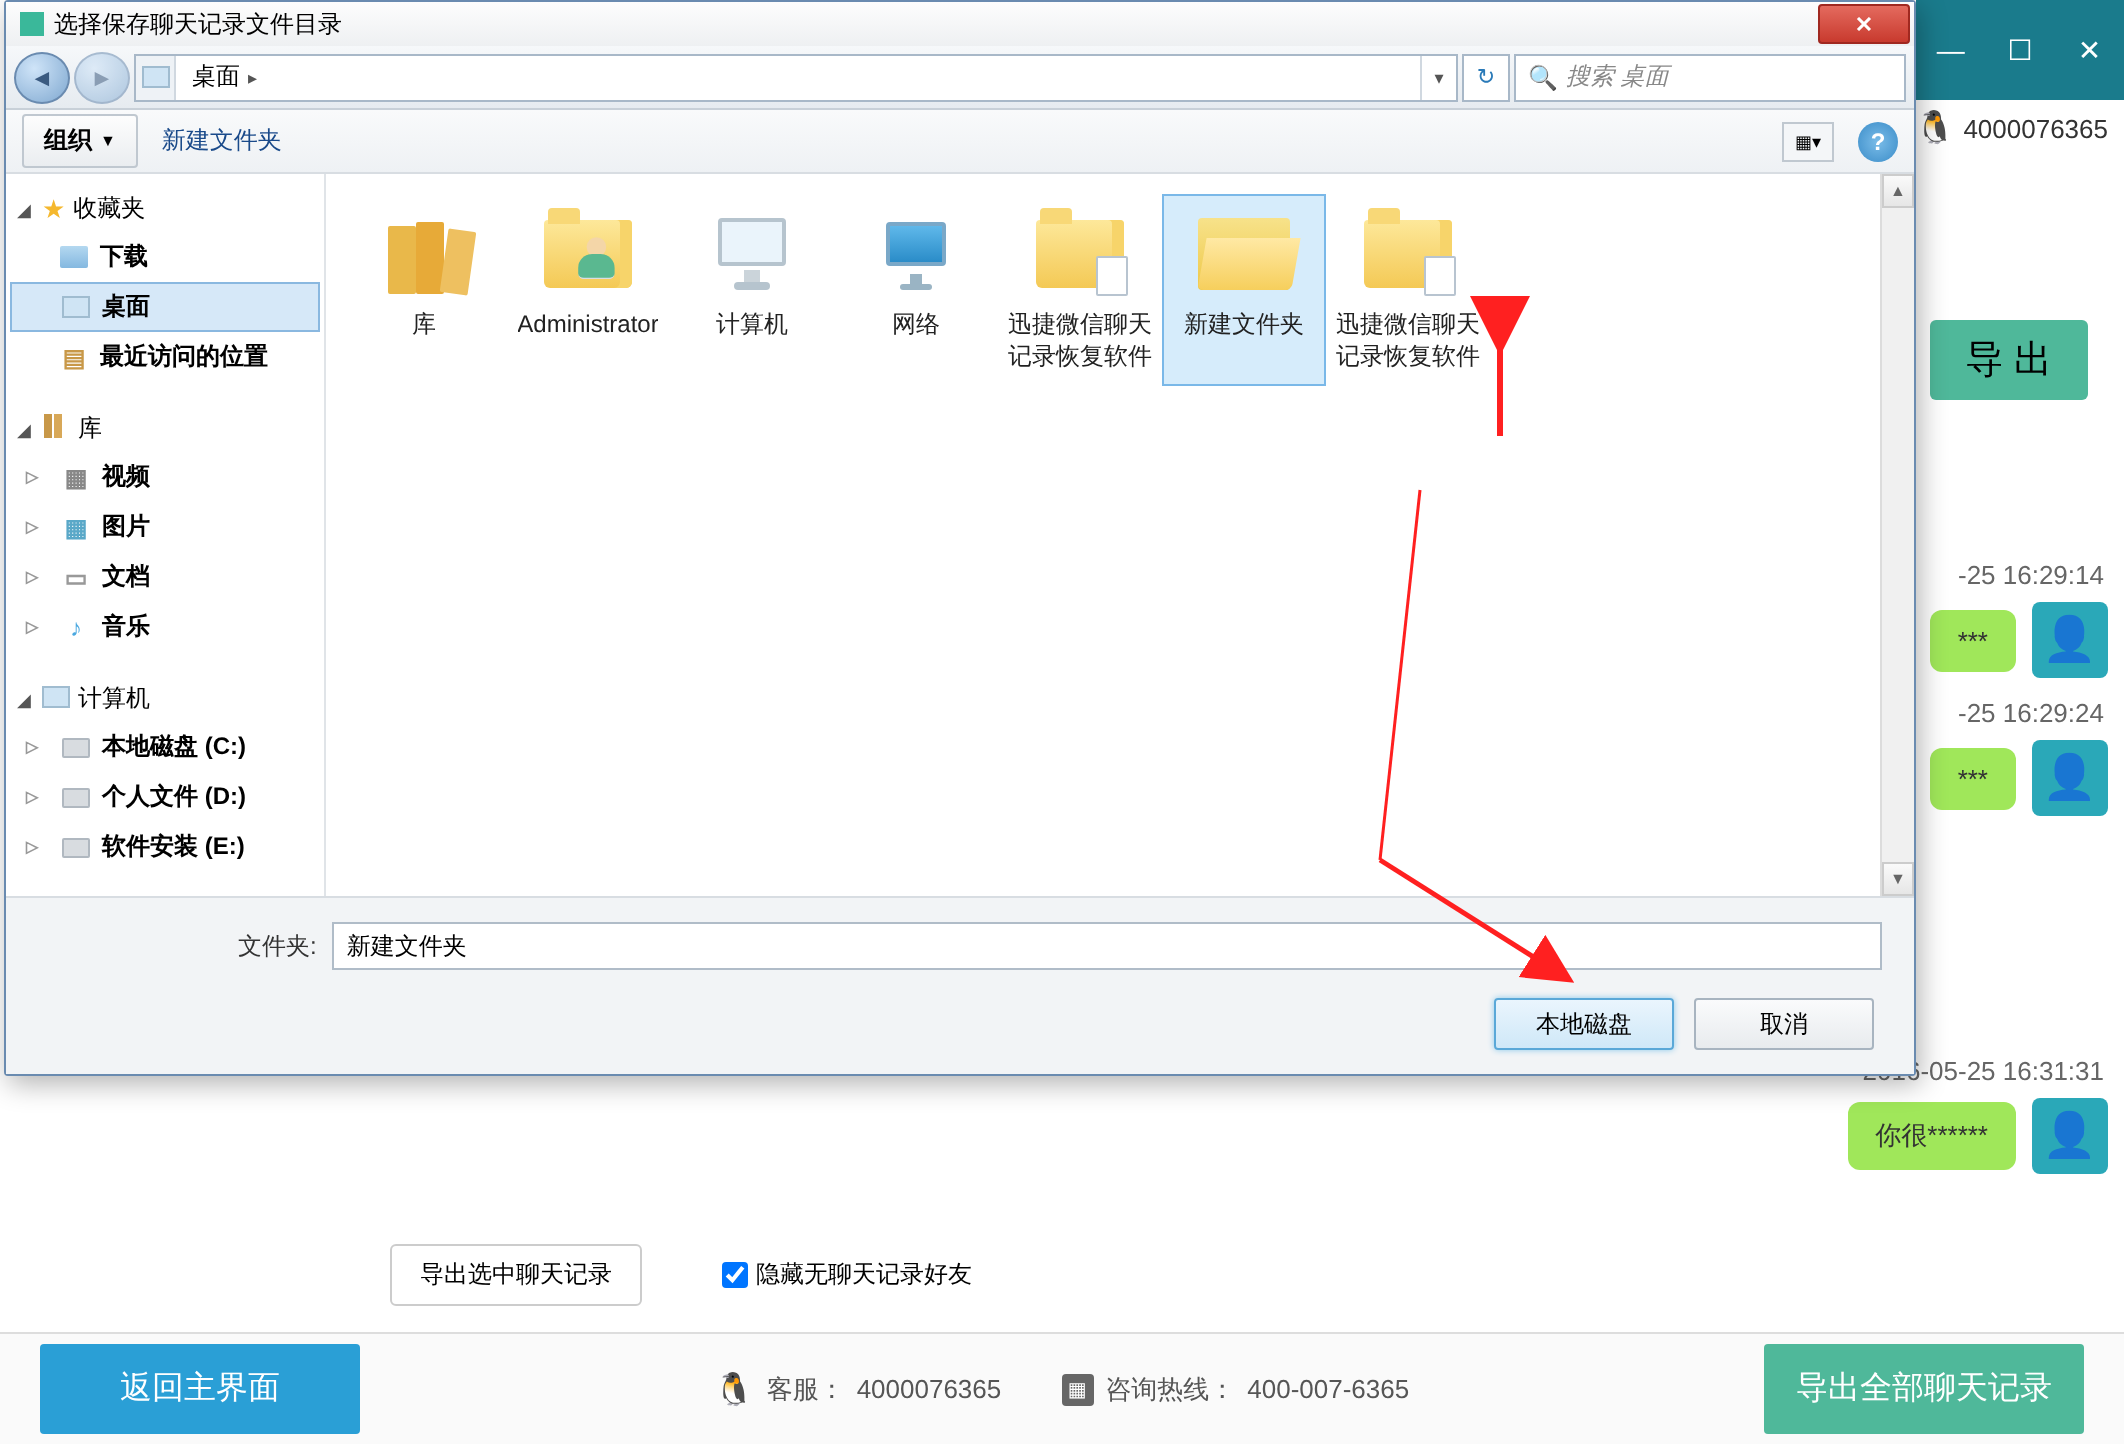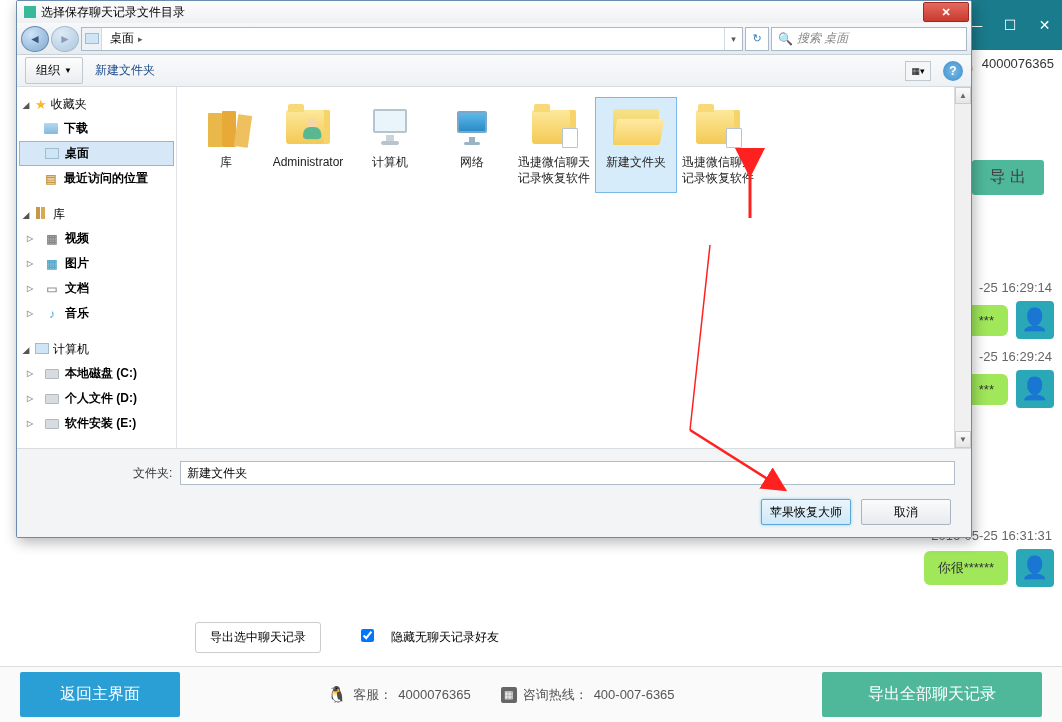--- a/index.html
+++ b/index.html
@@ -4,62 +4,62 @@
 <style>
 * { margin: 0; padding: 0; box-sizing: border-box; font-family: "Microsoft YaHei", "SimSun", sans-serif; }
 body { width: 1062px; height: 722px; background: #fff; position: relative; overflow: hidden; font-size: 12px; }
 
 
 .bg-app { position: absolute; inset: 0; }
 .bg-titlebar { position: absolute; top: 0; right: 0; width: 104px; height: 50px; background: #1a7b8c; display: flex; }
 .bg-titlebar .tbtn { flex: 1; display: flex; align-items: center; justify-content: center; color: #fff; font-size: 14px; }
 .bg-phone { position: absolute; top: 54px; right: 8px; display: flex; align-items: center; gap: 4px; font-size: 13px; color: #333; }
 
-.bg-export-btn { position: absolute; top: 160px; right: 18px; background: #4fb89a; color: #404040; padding: 7px 18px; border-radius: 3px; border: none; font-size: 16px;}
+.bg-export-btn { position: absolute; top: 160px; right: 18px; background: #4fb89a; color: #000000; padding: 7px 18px; border-radius: 3px; border: none; font-size: 19px;}
 
 .bg-chat { position: absolute; right: 8px; top: 280px; width: 230px; }
 .chat-row { display: flex; flex-direction: column; align-items: flex-end; margin-bottom: 10px; }
 .chat-time { color: #666; font-size: 13px; margin-bottom: 6px; padding-right: 2px; }
 .chat-bubble-row { display: flex; align-items: center; gap: 8px; }
 .chat-bubble { background: #a0e75a; padding: 8px 14px; border-radius: 6px; font-size: 13px; color: #333; position: relative; }
 .chat-avatar { width: 38px; height: 38px; background: #2aa8b8; border-radius: 4px; display: flex; align-items: center; justify-content: center; font-size: 22px; }
 
 .bg-midbar { position: absolute; left: 195px; top: 622px; display: flex; gap: 40px; align-items: center; }
 .bg-midbar .mbtn { border: 1px solid #ccc; background: #fff; padding: 6px 14px; border-radius: 3px; font-size: 12px; }
-.bg-midbar .chk { display: flex; align-items: flex-start; gap: 17px; font-size: 12px; }
+.bg-midbar .chk { display: flex; align-items: center; gap: 4px; font-size: 12px; }
 
 .bg-bottombar { position: absolute; left: 0; right: 0; bottom: 0; height: 56px; border-top: 1px solid #ddd; display: flex; align-items: center; padding: 0 20px; gap: 20px; background: #fafafa;}
 .bg-bottombar .blue-btn { background: #2a9fd6; color: #fff; border: none; padding: 12px 40px; font-size: 16px; border-radius: 2px;}
-.bg-bottombar .green-btn { background: #4fb89a; color: #fff; border: none; padding: 12px 46px; font-size: 16px; border-radius: 2px; margin-left: auto;}
+.bg-bottombar .green-btn { background: #4fb89a; color: #fff; border: none; padding: 12px 16px; font-size: 16px; border-radius: 2px; margin-left: auto;}
 .bg-bottombar .info { color: #555; font-size: 13px; display: flex; align-items: center; gap: 6px;}
 .info-icon { width: 16px; height: 16px; background: #666; color:#fff; display:inline-flex; align-items:center; justify-content:center; font-size:10px; border-radius:2px;}
 .penguin-icon { color:#d4a017; font-size:16px; }
 
 
-.dialog { position: absolute; left: 2px; top: 0; width: 956px; height: 538px; background: #fff; border: 1px solid #6a8bb0; box-shadow: 2px 4px 14px rgba(0,0,0,0.3); border-radius: 2px; display: flex; flex-direction: column; margin-left: 14px; }
+.dialog { position: absolute; left: 2px; top: 0; width: 956px; height: 538px; background: #fff; border: 1px solid #6a8bb0; box-shadow: 2px 4px 14px rgba(0,0,0,0.3); border-radius: 2px; display: flex; flex-direction: column; }
 
 .dlg-title { height: 22px; background: linear-gradient(#fdfdfd, #eef0f2); display: flex; align-items: center; padding: 0 2px; font-size: 12px; }
 .dlg-title .ticon { width: 12px; height: 12px; background: #3ab89a; margin: 0 5px; }
 .dlg-title .spacer { flex: 1; }
 .close-btn { width: 46px; height: 20px; background: linear-gradient(#e46a5e,#c83a2e); border: 1px solid #a02820; border-radius: 2px; display: flex; align-items: center; justify-content: center; color: #fff; font-weight: bold; font-size: 11px; margin-right: 0;}
 
 .navbar { height: 32px; background: linear-gradient(#f6f8fa,#e6ebf0); border-bottom: 1px solid #c8d0d8; display: flex; align-items: center; padding: 0 4px; gap: 2px;}
 .nav-btn { width: 28px; height: 26px; border-radius: 50%; background: radial-gradient(circle at 35% 30%, #cfe4f8, #7fa8d0); border: 1px solid #6a8bb0; display:flex; align-items:center; justify-content:center; color:#3a5a80; font-size: 12px;}
 .navbar .addr { flex: 1; display: flex; align-items: stretch; height: 24px; border: 1px solid #a8b8c8; background: #fff; }
 .addr .folder-ico { width: 20px; display:flex; align-items:center; justify-content:center; background:#eef2f6; border-right:1px solid #d0d8e0;}
 .addr .crumb { padding: 0 8px; display:flex; align-items:center; gap:4px;}
 .addr .tri { font-size: 9px; color:#555;}
 .addr .spacer2 { flex: 1; }
 .addr .drop { width: 18px; display:flex; align-items:center; justify-content:center; border-left:1px solid #d0d8e0;}
 .navbar .refresh { width: 24px; height: 24px; border: 1px solid #a8b8c8; background:#fff; display:flex; align-items:center; justify-content:center; color:#2a7ab8; font-size:11px;}
 .navbar .search { width: 196px; height:24px; border:1px solid #a8b8c8; background:#fff; display:flex; align-items:center; padding: 0 6px; color:#888; font-style: italic;}
 .navbar .search .sicon { margin-right:4px; color:#888; font-style: normal;}
 
 .toolbar { height: 32px; background: linear-gradient(#f9fafb, #eef1f4); border-bottom: 1px solid #d8dde2; display:flex; align-items:center; padding: 0 8px; gap: 12px;}
-.toolbar .tbtn { padding: 4px 10px; border:1px solid #c0c8d0; background: linear-gradient(#fdfdfd,#eaedf0); border-radius: 2px; display:flex; align-items:center; gap:4px; }
+.toolbar .tbtn { padding: 4px 10px; border:1px solid #c0c8d0; background: linear-gradient(#fdfdfd,#eaedf0); border-radius: 2px; display:flex; align-items:center; gap:4px;font-weight:bold; }
 .toolbar .link { color:#1a4a8a; }
 .toolbar .spacer3 { flex:1;}
 .toolbar .view-ico { width:26px; height:20px; border:1px solid #c0c8d0; background:#f4f6f8; display:flex; align-items:center; justify-content:center; font-size:9px;}
 .toolbar .help { width:20px; height:20px; border-radius:50%; background: radial-gradient(#7abce8,#3a8cc8); color:#fff; display:flex; align-items:center; justify-content:center; font-size:12px; font-weight:bold;}
 
 .body { flex: 1; display: flex; border-bottom: 1px solid #d8dde2; overflow: hidden;}
 
 .tree { width: 160px; background: #fff; border-right: 1px solid #e0e4e8; padding: 6px 2px; font-size: 12px; overflow: auto;}
 .tree-group { margin-bottom: 12px; }
 .tree-hdr { display:flex; align-items:center; gap:4px; padding: 3px 2px; }
@@ -388,21 +388,21 @@
       </div>
     </div>
   </div>
 
   <div class="footer">
     <div class="fname-row">
       <label>文件夹:</label>
       <input type="text" value="新建文件夹" style="">
     </div>
     <div class="btn-row">
-      <button class="dlg-btn primary">苹果恢复大师</button>
+      <button class="dlg-btn primary">本地磁盘</button>
       <button class="dlg-btn">取消</button>
     </div>
   </div>
 </div>
 
 <svg class="arrow-svg" style="left:0;top:0;" width="1062" height="722">
   <defs>
     <marker id="ah" markerWidth="12" markerHeight="12" refX="9" refY="5" orient="auto">
       <path d="M0,0 L10,5 L0,10 Z" fill="#ff2020"></path>
     </marker>

